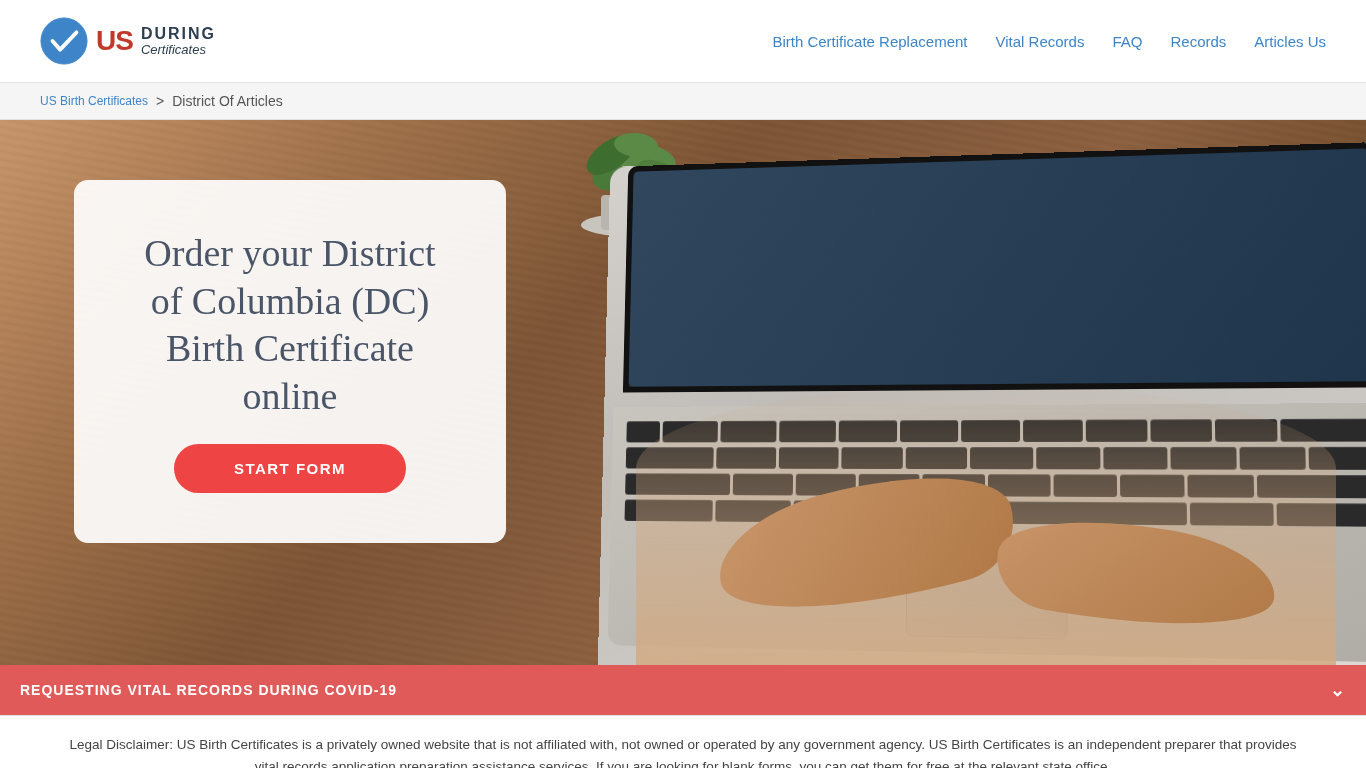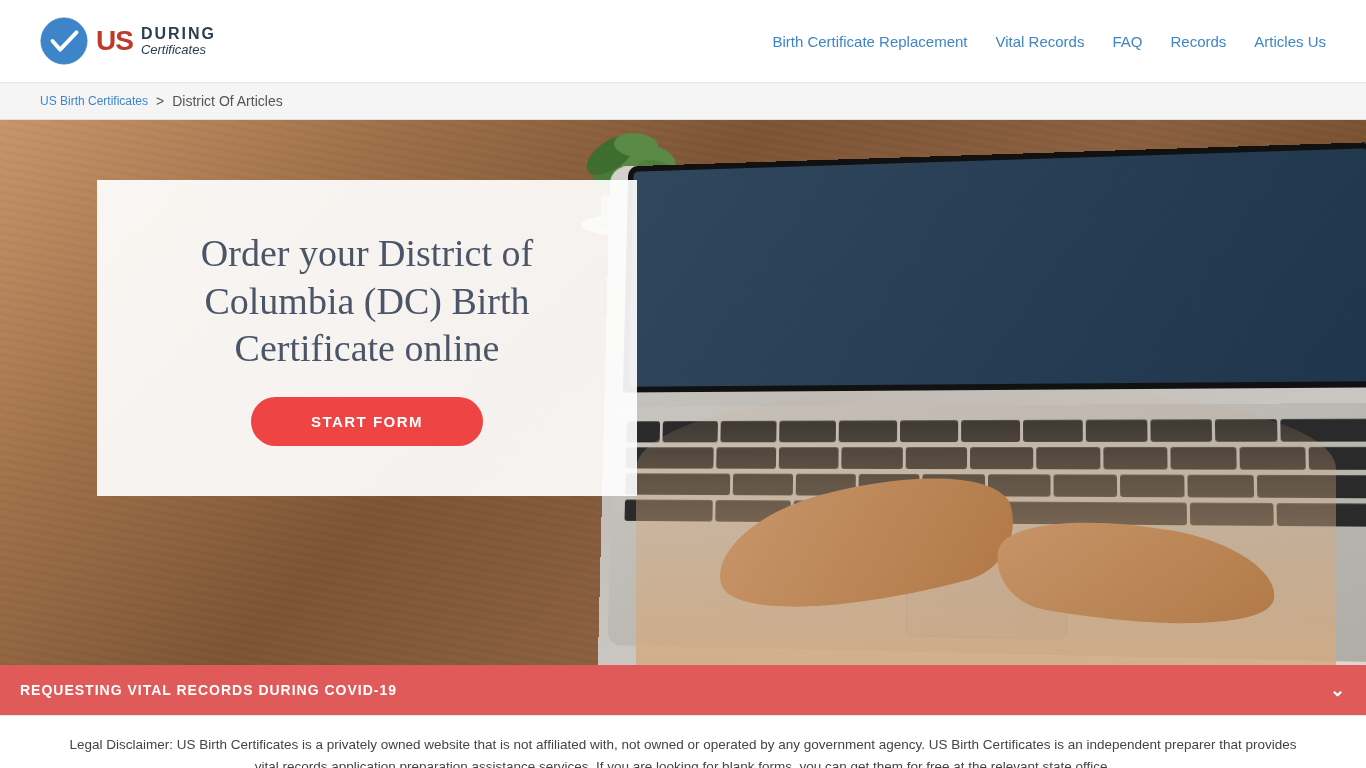--- a/index.html
+++ b/index.html
@@ -125,26 +125,27 @@
       top: 0;
       left: 40%;
       width: 180px;
       height: 120px;
     }
     .hero-plant svg { width: 100%; height: 100%; }
 
     
     .hero-card {
       position: absolute;
-      left: 97px;
+      left: 74px;
       top: 60px;
-      width: 540px;
+      width: 432px;
       background: rgba(255,255,255,0.92);
       padding: 50px 50px 50px 50px;
       text-align: center;
+      border-radius: 14px;
     }
     .hero-card h1 {
       font-size: 38px;
       font-weight: 300;
       color: #4a5568;
       line-height: 1.25;
       margin-bottom: 24px;
       font-family: Georgia, 'Times New Roman', serif;
     }
     .hero-card p {

